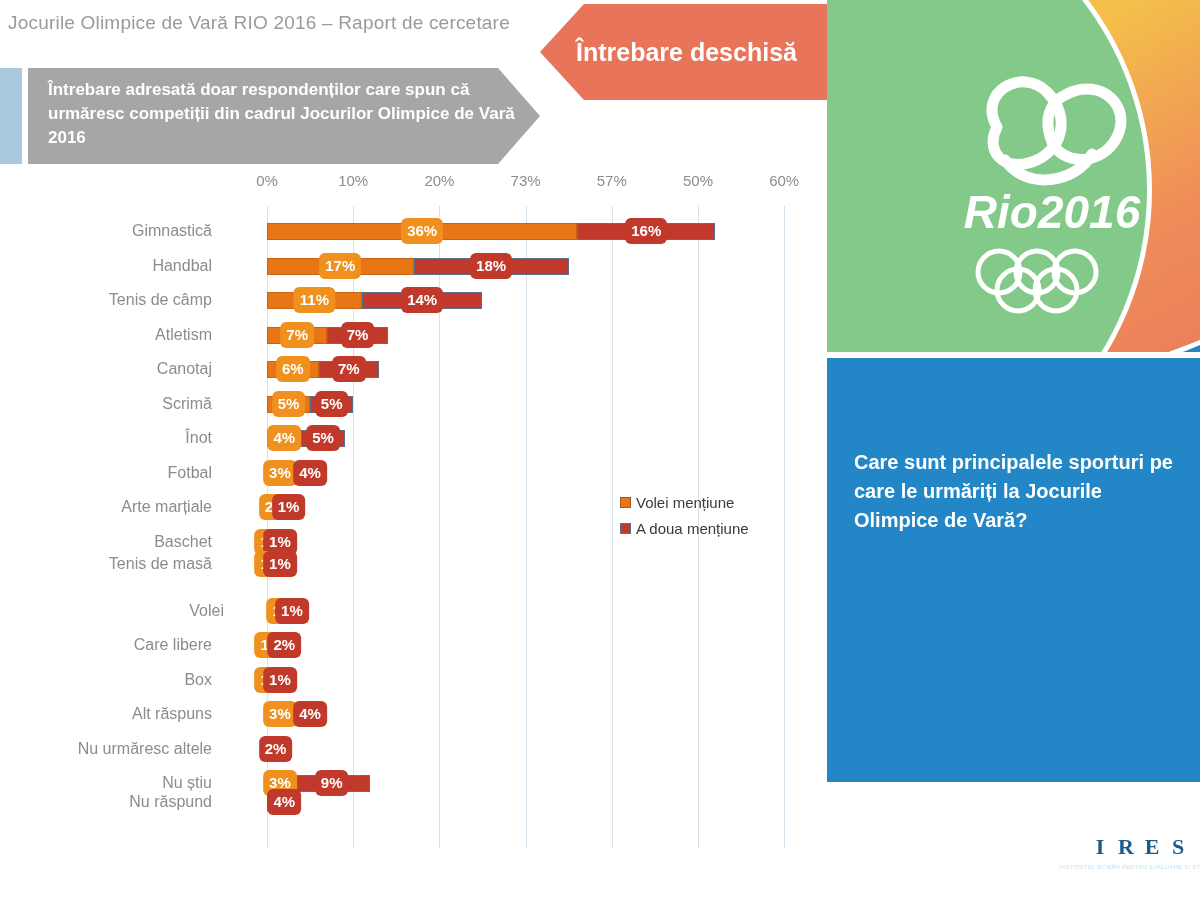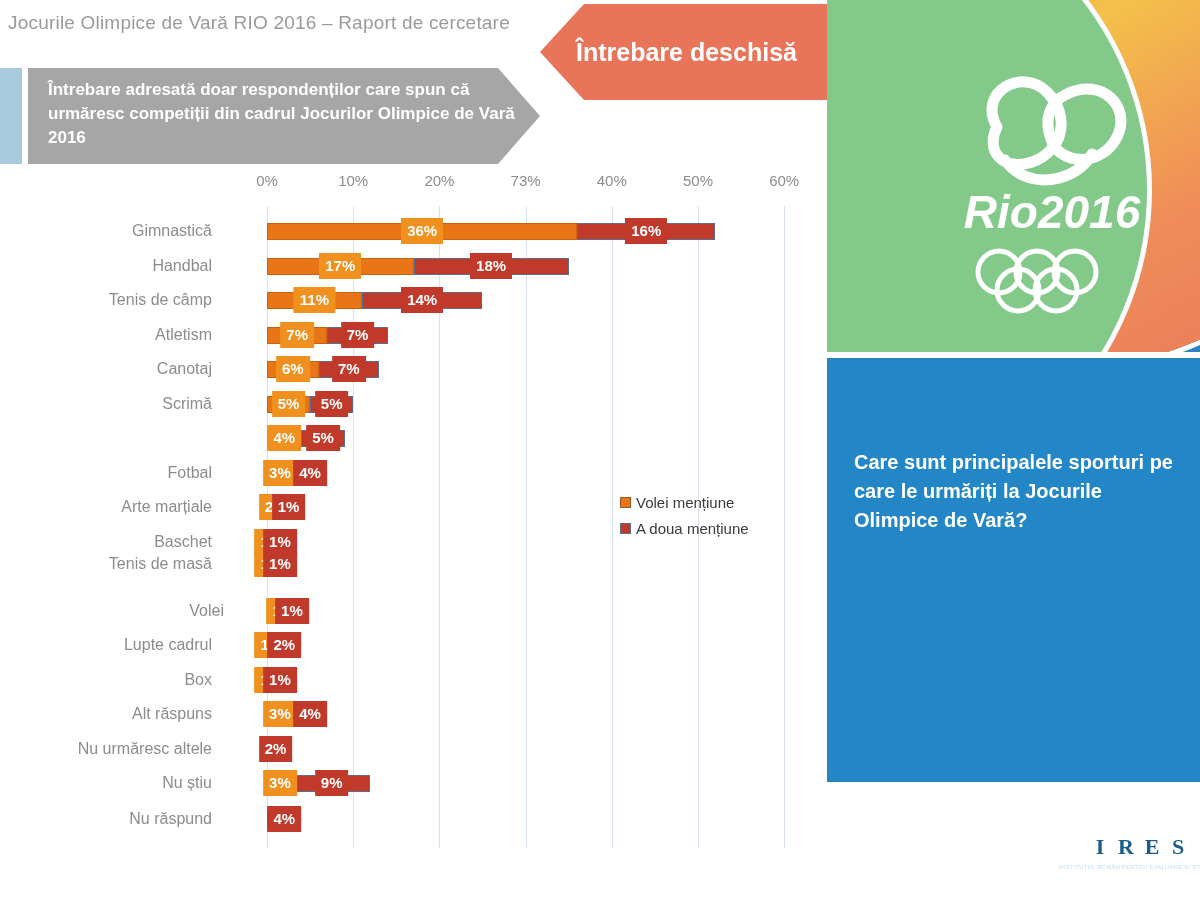--- a/index.html
+++ b/index.html
@@ -128,21 +128,21 @@
   }
   .bars { position: absolute; left: 0; top: 0; height: 34px; width: 100%; }
   .bar {
     position: absolute; top: 9px; height: 17px;
   }
   .bar.s1 { background: #e87516; border: 1px solid #c96211; }
   .bar.s2 { background: #c0392b; border: 1px solid #5b6f88; }
   .lbl {
     position: absolute; top: 4px; height: 26px; line-height: 26px;
     padding: 0 6px; font-size: 15px; color: #ffffff; font-weight: bold;
-    transform: translateX(-50%); white-space: nowrap;
+    transform: translateX(-50%); white-space: nowrap; border-radius: 6px;
   }
   .lbl.s1 { background: #f0901e; }
   .lbl.s2 { background: #c0392b; }
 
   
   .legend {
     position: absolute; left: 620px; top: 322px;
     font-size: 15px; color: #3a3a3a;
   }
   .legend-row { display:flex; align-items:center; margin-bottom: 9px; }
@@ -204,21 +204,21 @@
     </div>
     <div class="watermark">Activate Windows</div>
   </div>
 
   <div class="chart">
     <div class="x-axis">
         <div class="x-tick" style="left: 267px;">0%</div>
         <div class="x-tick" style="left: 353.2px;">10%</div>
         <div class="x-tick" style="left: 439.4px;">20%</div>
         <div class="x-tick" style="left: 525.6px;">73%</div>
-        <div class="x-tick" style="left: 611.8px;">40%</div>
+        <div class="x-tick" style="left: 611.8px;">57%</div>
         <div class="x-tick" style="left: 698px;">50%</div>
         <div class="x-tick" style="left: 784.2px;">60%</div>
       </div>
     <div class="plot">
         <div class="grid-line zero" style="left: 267px;"></div>
         <div class="grid-line" style="left: 353.2px;"></div>
         <div class="grid-line" style="left: 439.4px;"></div>
         <div class="grid-line" style="left: 525.6px;"></div>
         <div class="grid-line" style="left: 611.8px;"></div>
         <div class="grid-line" style="left: 698px;"></div>
@@ -271,20 +271,21 @@
         <div class="row" style="top: 180.5px;">
           <div class="cat-label">Scrimă</div>
           <div class="bars">
             <div class="bar s1" style="left: 267px; width: 43.1px;"></div>
             <div class="bar s2" style="left: 310.1px; width: 43.1px;"></div>
             <div class="lbl s1" style="left: 288.55px;">5%</div>
             <div class="lbl s2" style="left: 331.65px;">5%</div>
           </div>
         </div>
         <div class="row" style="top: 215px;">
+          <div class="cat-label">Înot</div>
           <div class="bars">
             <div class="bar s1" style="left: 267px; width: 34.48px;"></div>
             <div class="bar s2" style="left: 301.48px; width: 43.1px;"></div>
             <div class="lbl s1" style="left: 284.24px;">4%</div>
             <div class="lbl s2" style="left: 323.03px;">5%</div>
           </div>
         </div>
         <div class="row" style="top: 249.5px;">
           <div class="cat-label">Fotbal</div>
           <div class="bars">
@@ -324,21 +325,21 @@
         <div class="row" style="top: 387.5px; margin-left: 12px;">
           <div class="cat-label">Volei</div>
           <div class="bars">
             <div class="bar s1" style="left: 267px; width: 8.62px;"></div>
             <div class="bar s2" style="left: 275.62px; width: 8.62px;"></div>
             <div class="lbl s1" style="left: 271.31px;">1%</div>
             <div class="lbl s2" style="left: 279.93px;">1%</div>
           </div>
         </div>
         <div class="row" style="top: 422px;">
-          <div class="cat-label">Lupte cadrul</div>
+          <div class="cat-label">Care libere</div>
           <div class="bars">
             <div class="bar s1" style="left: 267px; width: 8.62px;"></div>
             <div class="bar s2" style="left: 275.62px; width: 17.24px;"></div>
             <div class="lbl s1" style="left: 271.31px;">1%</div>
             <div class="lbl s2" style="left: 284.24px;">2%</div>
           </div>
         </div>
         <div class="row" style="top: 456.5px;">
           <div class="cat-label">Box</div>
           <div class="bars">
@@ -366,21 +367,21 @@
         </div>
         <div class="row" style="top: 560px;">
           <div class="cat-label">Nu știu</div>
           <div class="bars">
             <div class="bar s1" style="left: 267px; width: 25.86px;"></div>
             <div class="bar s2" style="left: 292.86px; width: 77.58px;"></div>
             <div class="lbl s1" style="left: 279.93px;">3%</div>
             <div class="lbl s2" style="left: 331.65px;">9%</div>
           </div>
         </div>
-        <div class="row" style="top: 596px; padding-left: 32px;">
+        <div class="row" style="top: 579px; padding-left: 32px;">
           <div class="cat-label">Nu răspund</div>
           <div class="bars">
             <div class="bar s2" style="left: 267px; width: 34.48px;"></div>
             <div class="lbl s2" style="left: 284.24px;">4%</div>
           </div>
         </div>
       </div>
     <div class="legend">
       <div class="legend-row">
         <span class="legend-swatch s1"></span>

